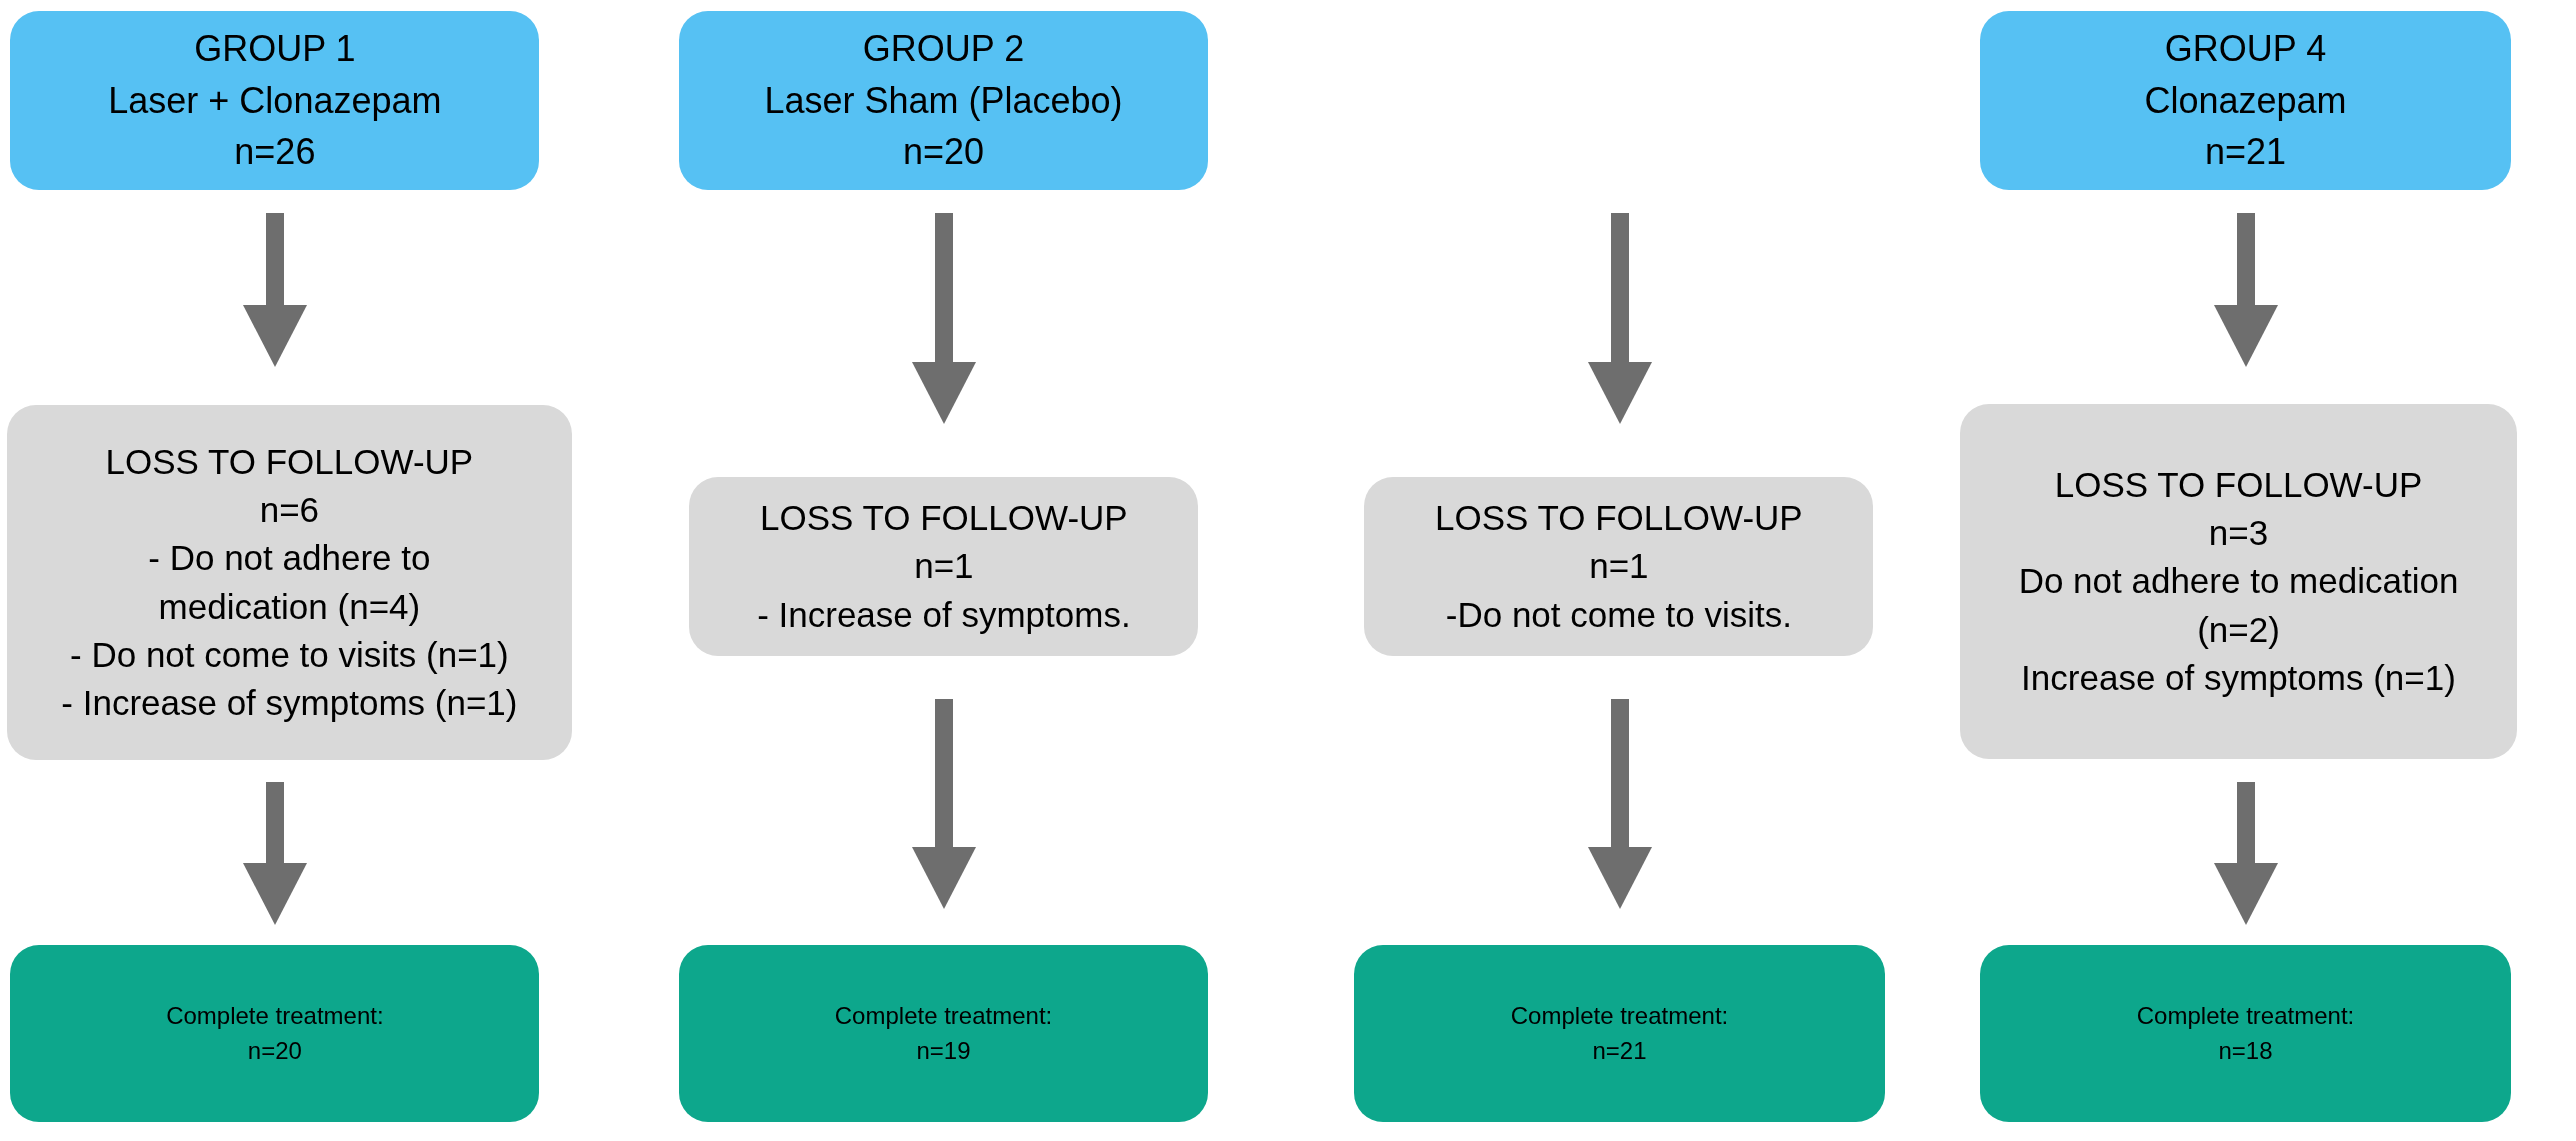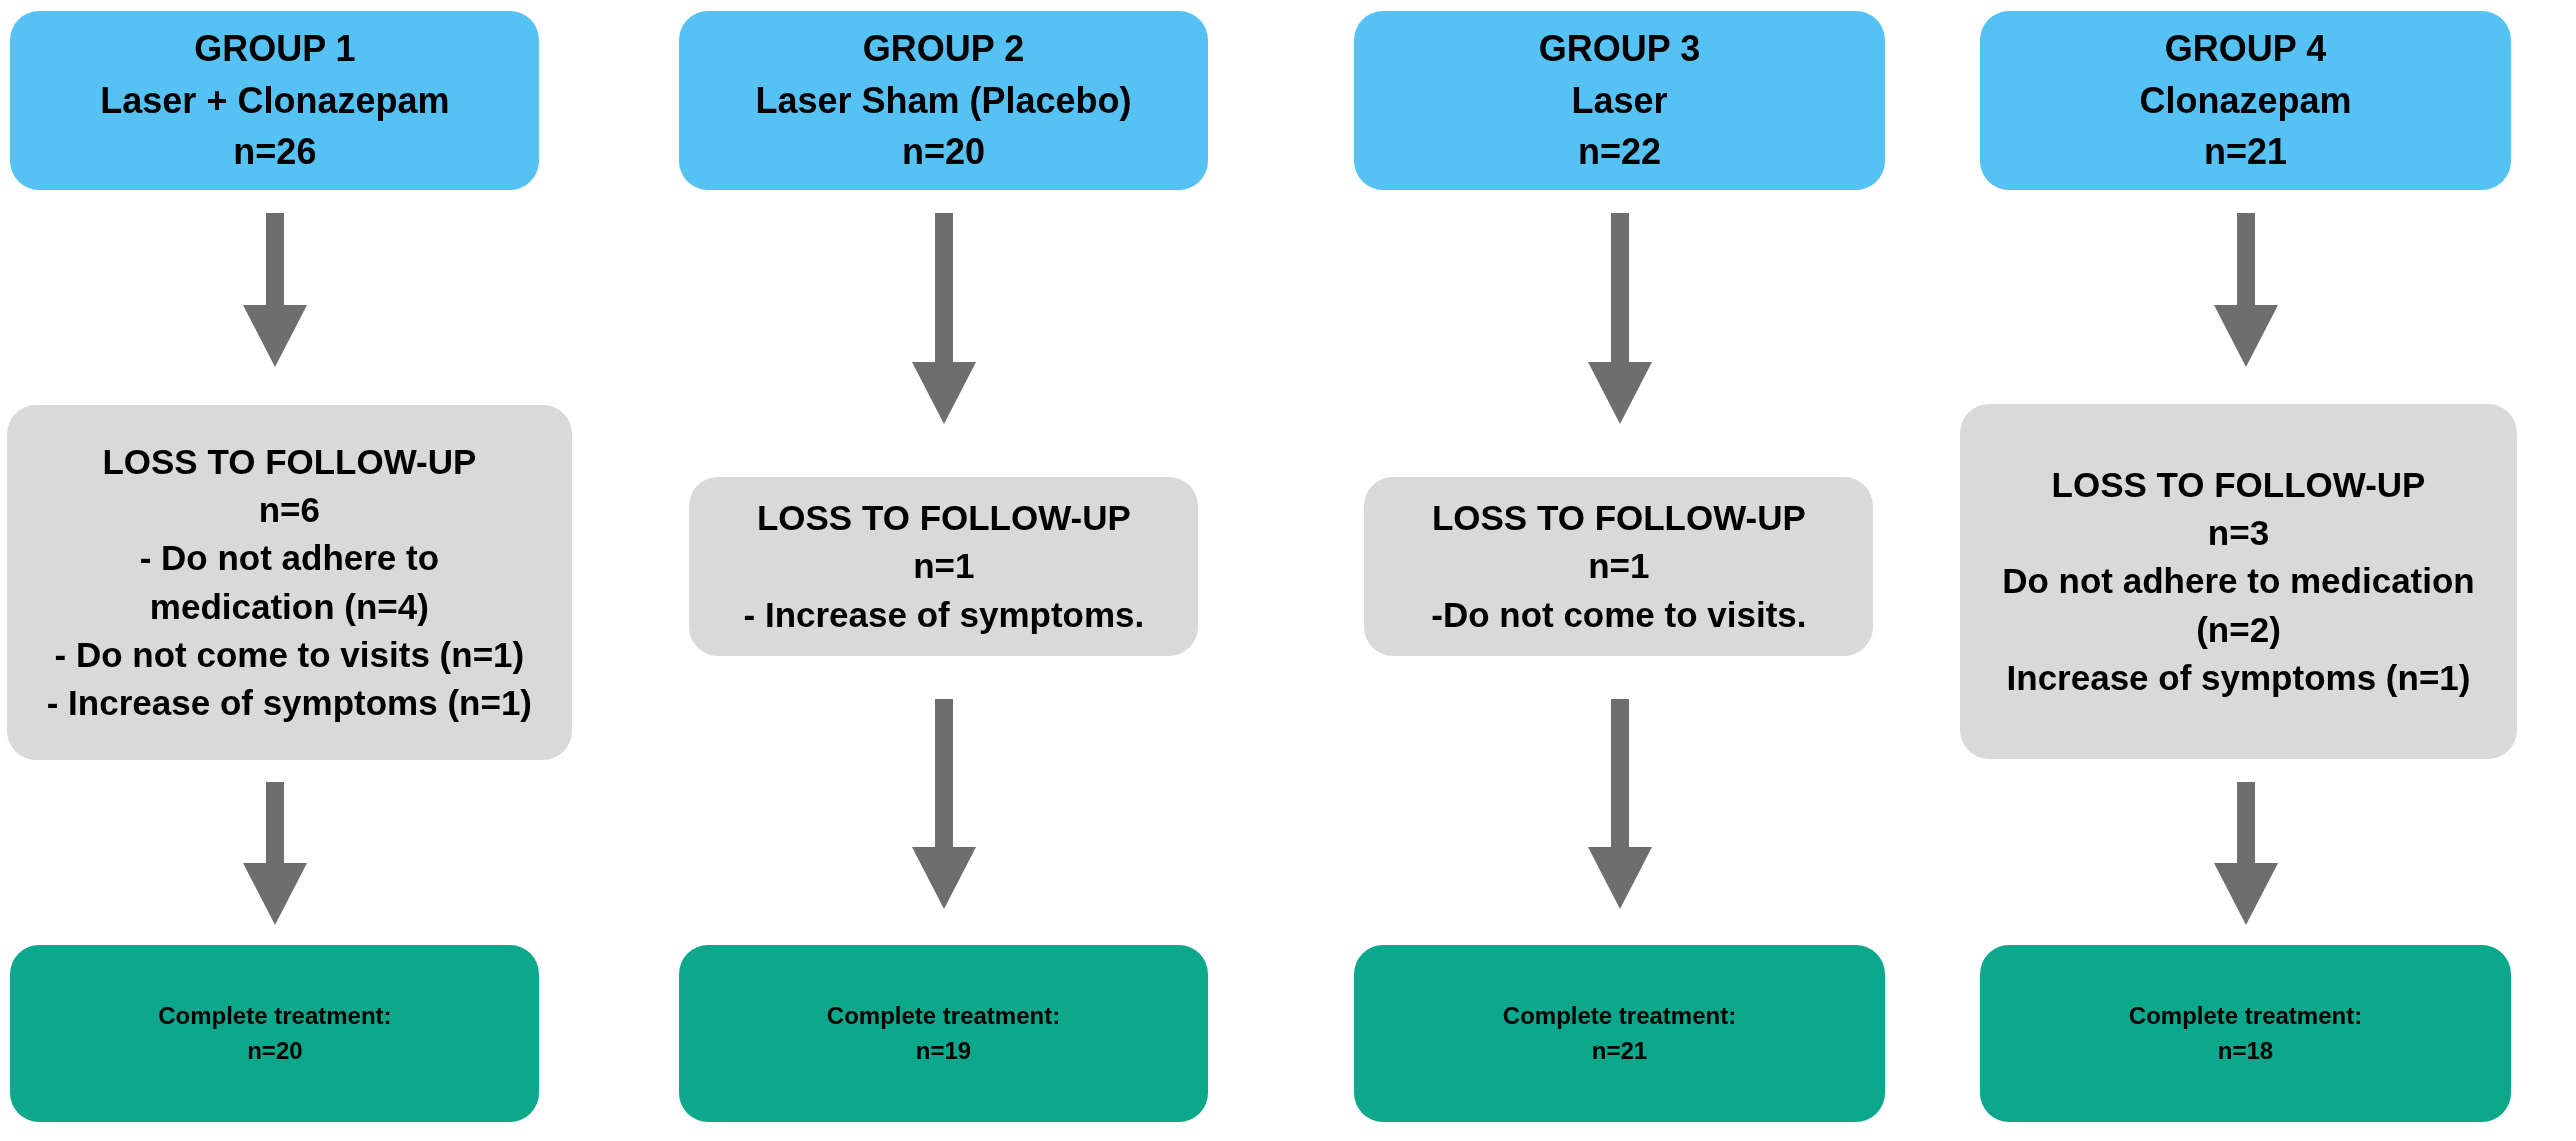--- a/index.html
+++ b/index.html
@@ -6,21 +6,21 @@
     margin: 0;
     padding: 0;
     background: #ffffff;
   }
   #stage {
     position: relative;
     width: 2576px;
     height: 1141px;
     background: var(--background, #ffffff);
     font-family: "Liberation Sans", "DejaVu Sans", sans-serif;
-    font-weight: bold;
+    font-weight: normal;
     color: var(--text, #000000);
     overflow: hidden;
   }
   .col {
     position: absolute;
     top: 0;
     height: 100%;
   }
   .c0 { left: 10.4px;   width: 529px; }
   .c1 { left: 679px;  width: 529px; }
@@ -139,23 +139,20 @@
 - Increase of symptoms.</div>
     <div class="arrow a2">
       <div class="stem"></div>
       <div class="head"></div>
     </div>
     <div class="box bottom">Complete treatment:
 n=19</div>
   </div>
 
   <div class="col c2">
-    <div class="box top">GROUP 3
-Laser
-n=22</div>
     <div class="arrow a1">
       <div class="stem"></div>
       <div class="head"></div>
     </div>
     <div class="box mid">LOSS TO FOLLOW-UP
 n=1
 -Do not come to visits.</div>
     <div class="arrow a2">
       <div class="stem"></div>
       <div class="head"></div>

